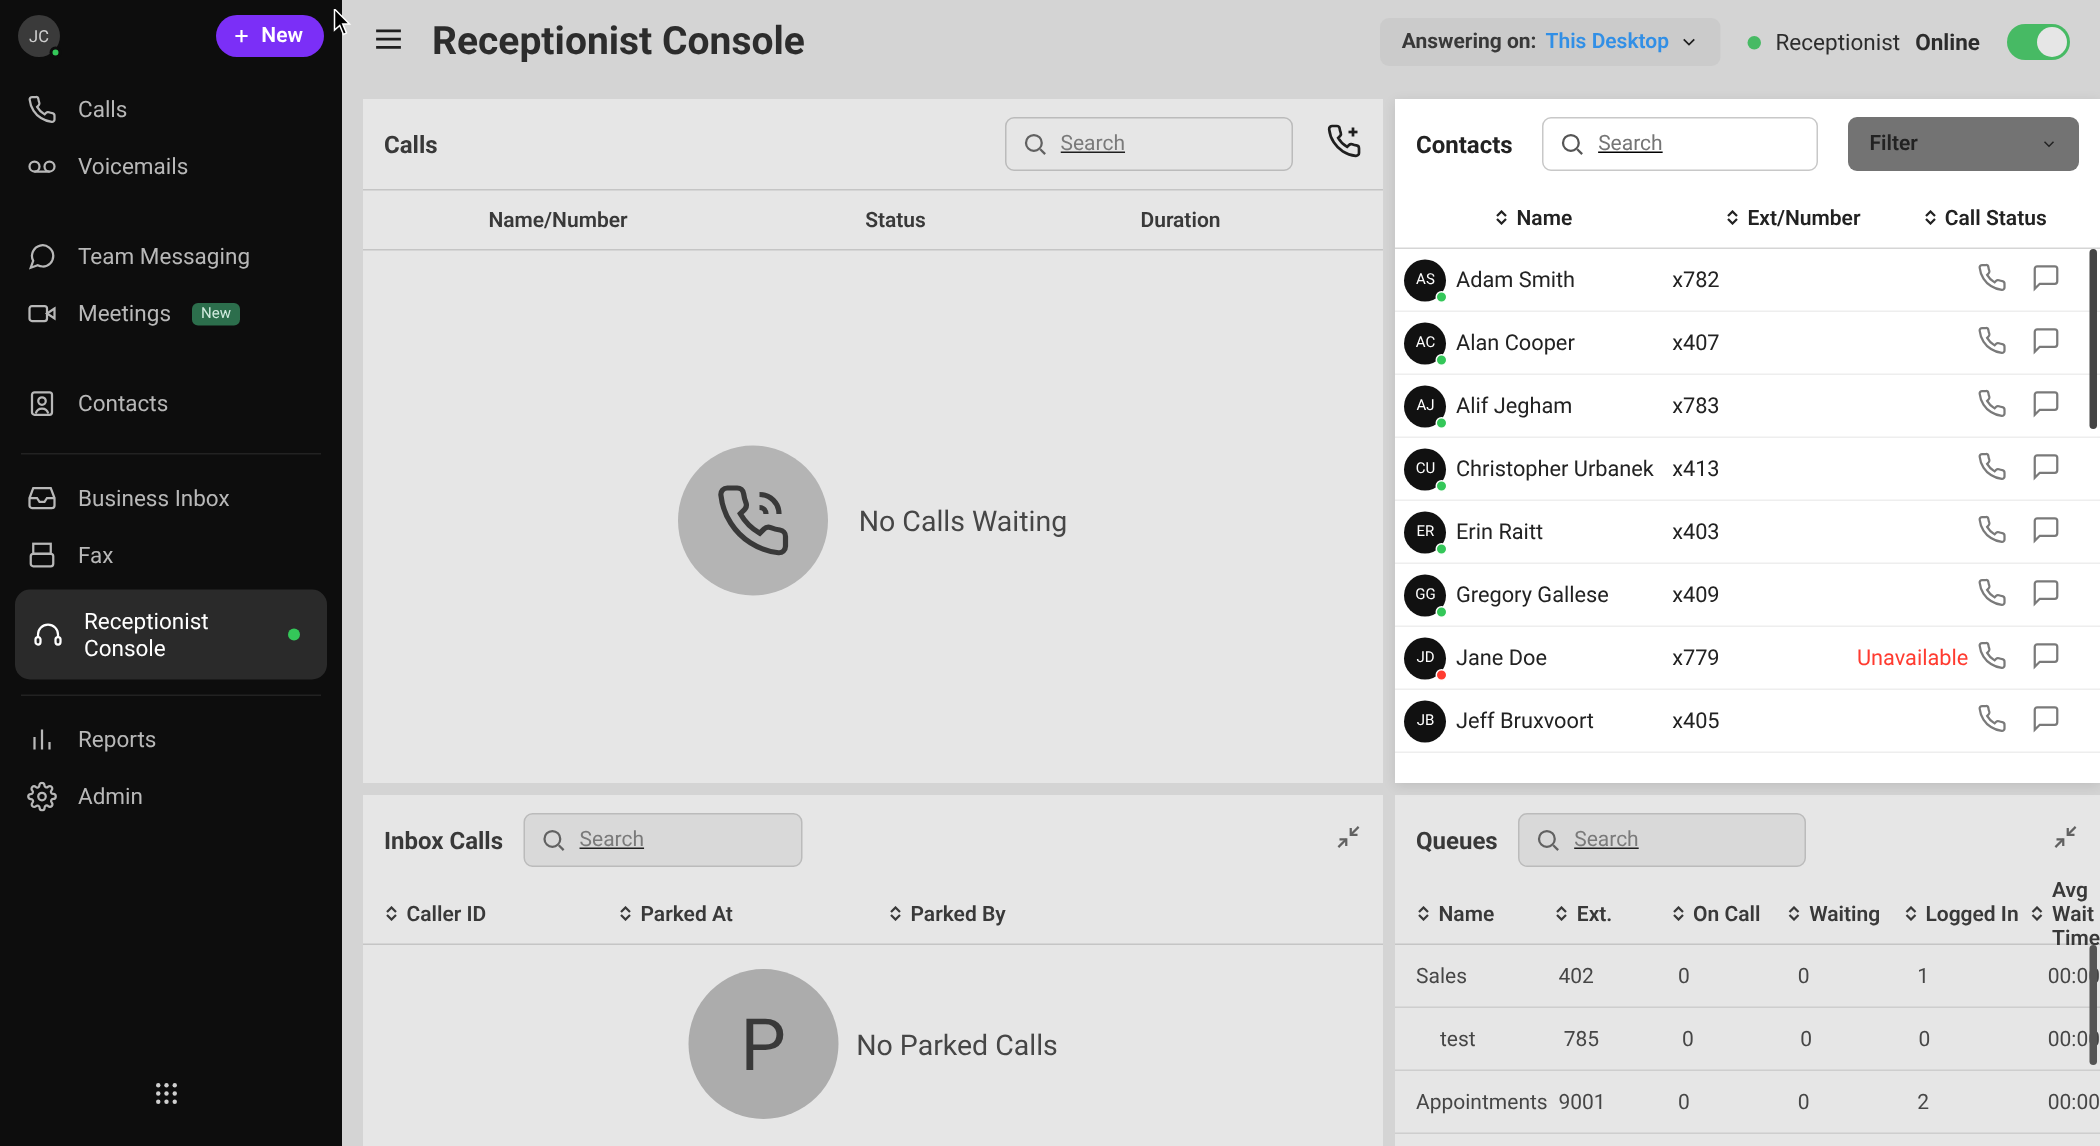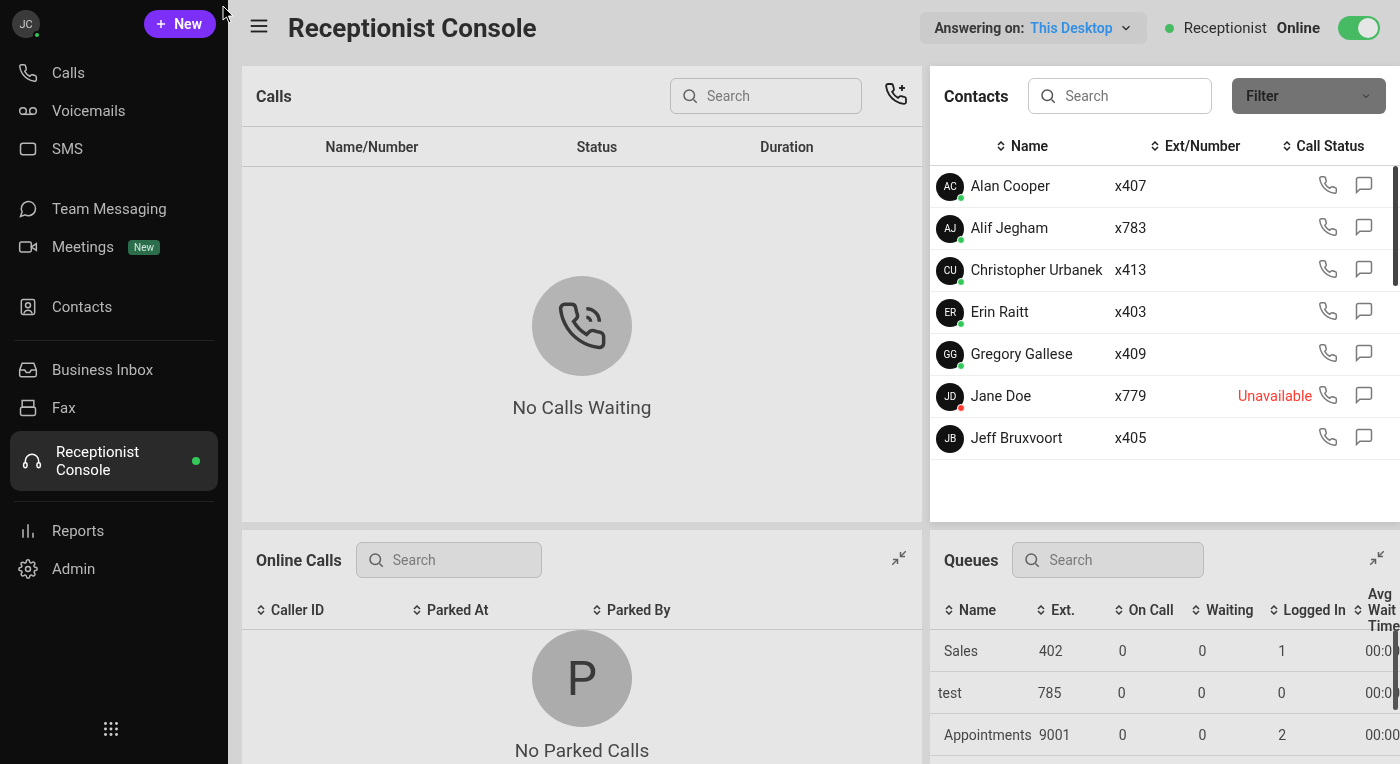--- a/index.html
+++ b/index.html
@@ -49,40 +49,40 @@
   .calls-panel   { left:14px;  top:10px;  width:680px; height:456px; z-index:1; }
   .contacts-panel{ left:702px; top:10px;  right:0;     height:456px; z-index:10; background:#fff; box-shadow:0 2px 8px rgba(0,0,0,.10); }
   .parked-panel  { left:14px;  top:474px; width:680px; bottom:0; z-index:1; }
   .queues-panel  { left:702px; top:474px; right:0;     bottom:0; z-index:1; }
 
   .panel-head { display:flex; align-items:center; gap:12px; padding:12px 14px; }
   .panel-title { font-weight:700; font-size:16px; color:#222; }
   .search-box { display:flex; align-items:center; gap:8px; background:#fff; border:1px solid #c8c8c8; border-radius:6px; height:36px; padding:0 10px; }
   .search-box.dim { background:#efefef; }
   .search-box svg { width:18px; height:18px; color:#555; }
-  .search-box input { border:none; outline:none; background:transparent; font-size:14px; width:120px; }
+  .search-box input { border:none; outline:none; background:transparent; font-size:14px; width:120px;text-decoration:underline; }
   .calls-panel .search-box { margin-left:auto; }
   .calls-panel .search-box input { width:120px; }
   .calls-panel .panel-head { border-bottom:1px solid #d5d5d5; }
   .addcall { margin-left:10px; }
   .addcall svg { width:24px; height:24px; }
   .collapse-icon { margin-left:auto; }
   .collapse-icon svg { width:18px; height:18px; color:#555; }
 
   .table-head { display:flex; align-items:center; height:40px; font-size:14px; font-weight:600; color:#222; border-bottom:1px solid #d5d5d5; }
   .sort svg { width:10px; height:10px; margin-right:3px; }
   .th { display:flex; align-items:center; gap:2px; }
 
   
   .c-name { width:260px; justify-content:center; }
   .c-status { width:190px; justify-content:center; }
   .c-dur { width:190px; justify-content:center; }
 
   
-  .empty { display:flex; flex-direction:column; align-items:center; justify-content:center; height:calc(100% - 96px); gap:20px; color:#333; }
+  .empty { display:flex; flex-direction:row; align-items:center; justify-content:center; height:calc(100% - 96px); gap:20px; color:#333; }
   .empty-icon { width:100px; height:100px; border-radius:50%; background:#bfbfbf; display:flex; align-items:center; justify-content:center; }
   .empty-icon svg { width:52px; height:52px; color:#222; }
   .empty-text { font-size:19px; color:#333; }
   .p-letter { font-size:48px; color:#222; }
 
   
   .contacts-panel .panel-head { gap:20px; }
   .contacts-panel .search-box { margin-left:auto; }
   .filter-btn { background:#737373; border-radius:6px; height:36px; padding:0 14px; display:flex; align-items:center; justify-content:space-between; width:160px; font-size:14px; font-weight:600; color:#222; }
   .filter-btn svg { width:12px; height:12px; }
@@ -152,26 +152,20 @@
       <span>Calls</span>
     </div>
     <div class="side-item">
       <svg viewBox="0 0 24 24" fill="none" stroke="currentColor" stroke-width="1.8">
           <circle cx="6" cy="12" r="4"></circle>
           <circle cx="18" cy="12" r="4"></circle>
           <line x1="6" y1="16" x2="18" y2="16"></line>
         </svg>
       <span>Voicemails</span>
     </div>
-    <div class="side-item">
-      <svg viewBox="0 0 24 24" fill="none" stroke="currentColor" stroke-width="1.8">
-          <rect x="3" y="5" width="18" height="14" rx="3"></rect>
-        </svg>
-      <span>SMS</span>
-    </div>
   </div>
   <div class="side-section" style="margin-top:14px;">
     <div class="side-item">
       <svg viewBox="0 0 24 24" fill="none" stroke="currentColor" stroke-width="1.8">
           <path d="M21 11.5a8.38 8.38 0 0 1-8.5 8.5 8.5 8.5 0 0 1-3.9-.95L3 21l1.95-5.6A8.5 8.5 0 1 1 21 11.5z"></path>
         </svg>
       <span>Team Messaging</span>
     </div>
     <div class="side-item">
       <svg viewBox="0 0 24 24" fill="none" stroke="currentColor" stroke-width="1.8">
@@ -346,20 +340,36 @@
         <div class="th c3">
             <span class="sort"><svg viewBox="0 0 10 10" stroke="currentColor" stroke-width="1.5" fill="none">
                 <polyline points="2 4 5 1 8 4"></polyline>
                 <polyline points="2 6 5 9 8 6"></polyline>
               </svg></span>
             <span>Call Status</span>
           </div>
       </div>
       <div class="contacts-body" id="contacts-body">
         <div class="cscroll"></div>
+      <div class="crow">
+            <div class="av-col">
+              <div class="cavatar">AS<span class="cdot "></span></div>
+            </div>
+            <div class="nm">Adam Smith</div>
+            <div class="ext">x782</div>
+            <div class="cs "></div>
+            <div class="acts">
+              <span><svg viewBox="0 0 24 24" stroke="currentColor" stroke-width="1.8" fill="none">
+                  <path d="M22 16.92v3a2 2 0 0 1-2.18 2 19.8 19.8 0 0 1-8.63-3.07 19.5 19.5 0 0 1-6-6A19.8 19.8 0 0 1 2.12 4.18 2 2 0 0 1 4.11 2h3a2 2 0 0 1 2 1.72c.13.96.37 1.9.72 2.8a2 2 0 0 1-.45 2.11L8.09 9.91a16 16 0 0 0 6 6l1.27-1.27a2 2 0 0 1 2.11-.45c.9.35 1.84.6 2.8.72A2 2 0 0 1 22 16.92z"></path>
+                </svg></span>
+              <span><svg viewBox="0 0 24 24" stroke="currentColor" stroke-width="1.8" fill="none">
+                  <path d="M21 15a2 2 0 0 1-2 2H7l-4 4V5a2 2 0 0 1 2-2h14a2 2 0 0 1 2 2z"></path>
+                </svg></span>
+            </div>
+          </div>
           <div class="crow">
             <div class="av-col">
               <div class="cavatar">AC<span class="cdot "></span></div>
             </div>
             <div class="nm">Alan Cooper</div>
             <div class="ext">x407</div>
             <div class="cs "></div>
             <div class="acts">
               <span><svg viewBox="0 0 24 24" stroke="currentColor" stroke-width="1.8" fill="none">
                   <path d="M22 16.92v3a2 2 0 0 1-2.18 2 19.8 19.8 0 0 1-8.63-3.07 19.5 19.5 0 0 1-6-6A19.8 19.8 0 0 1 2.12 4.18 2 2 0 0 1 4.11 2h3a2 2 0 0 1 2 1.72c.13.96.37 1.9.72 2.8a2 2 0 0 1-.45 2.11L8.09 9.91a16 16 0 0 0 6 6l1.27-1.27a2 2 0 0 1 2.11-.45c.9.35 1.84.6 2.8.72A2 2 0 0 1 22 16.92z"></path>
@@ -463,21 +473,21 @@
               <span><svg viewBox="0 0 24 24" stroke="currentColor" stroke-width="1.8" fill="none">
                   <path d="M21 15a2 2 0 0 1-2 2H7l-4 4V5a2 2 0 0 1 2-2h14a2 2 0 0 1 2 2z"></path>
                 </svg></span>
             </div>
           </div>
         </div>
     </div>
 
     <div class="panel parked-panel">
       <div class="panel-head">
-        <span class="panel-title">Online Calls</span>
+        <span class="panel-title">Inbox Calls</span>
         <div class="search-box dim" style="width:186px;">
           <svg viewBox="0 0 24 24" stroke="currentColor" stroke-width="2" fill="none">
               <circle cx="11" cy="11" r="7"></circle>
               <line x1="21" y1="21" x2="16.65" y2="16.65"></line>
             </svg>
           <input placeholder="Search" style="">
         </div>
         <span class="collapse-icon"><svg viewBox="0 0 24 24" stroke="currentColor" stroke-width="2" fill="none">
               <polyline points="4 14 10 14 10 20"></polyline>
               <polyline points="20 10 14 10 14 4"></polyline>
@@ -581,21 +591,21 @@
         <div class="qscroll"></div>
       <div class="qrow">
             <div style="width:145px;padding-left:14px;">Sales</div>
             <div style="width:110px;">402</div>
             <div style="width:110px;">0</div>
             <div style="width:110px;">0</div>
             <div style="width:120px;">1</div>
             <div style="flex:1;">00:00</div>
           </div>
           <div class="qrow">
-            <div style="width:145px;padding-left:8px;">test</div>
+            <div style="width:145px;padding-left:30px;">test</div>
             <div style="width:110px;">785</div>
             <div style="width:110px;">0</div>
             <div style="width:110px;">0</div>
             <div style="width:120px;">0</div>
             <div style="flex:1;">00:00</div>
           </div>
           <div class="qrow">
             <div style="width:145px;padding-left:14px;">Appointments</div>
             <div style="width:110px;">9001</div>
             <div style="width:110px;">0</div>

